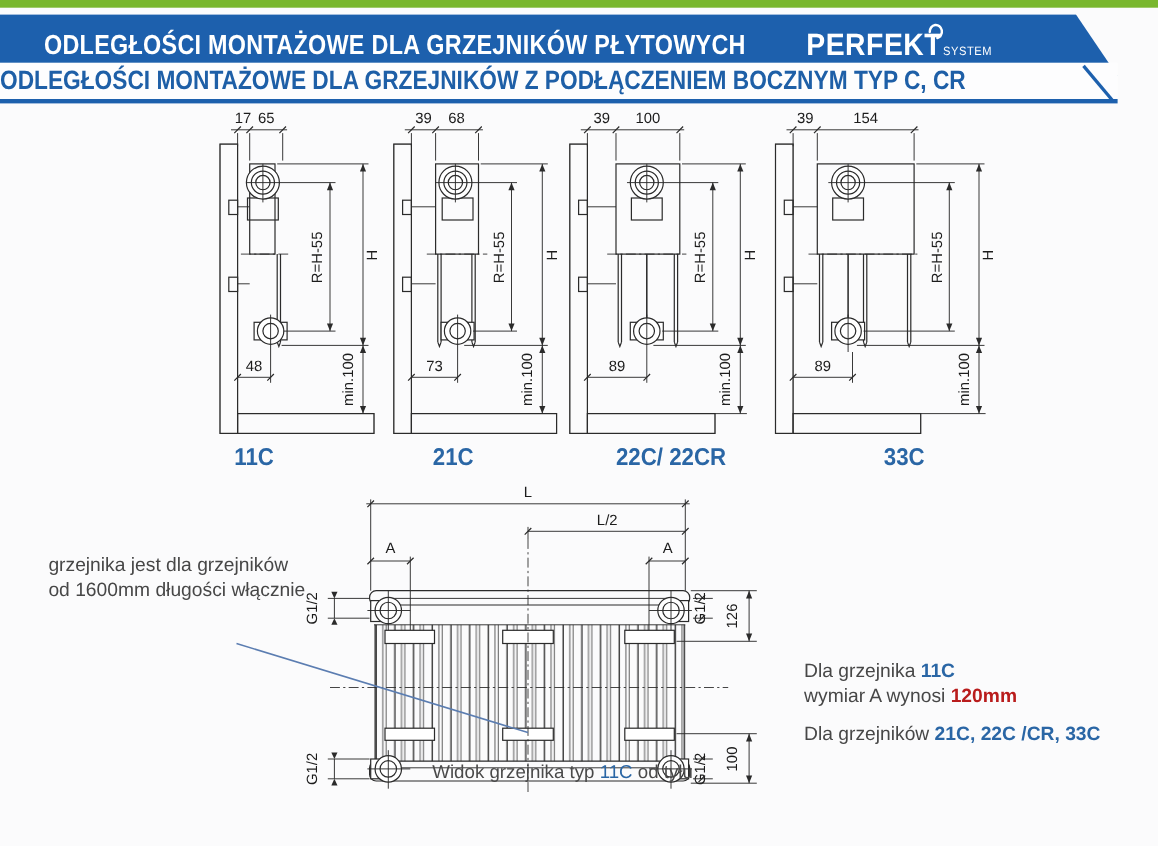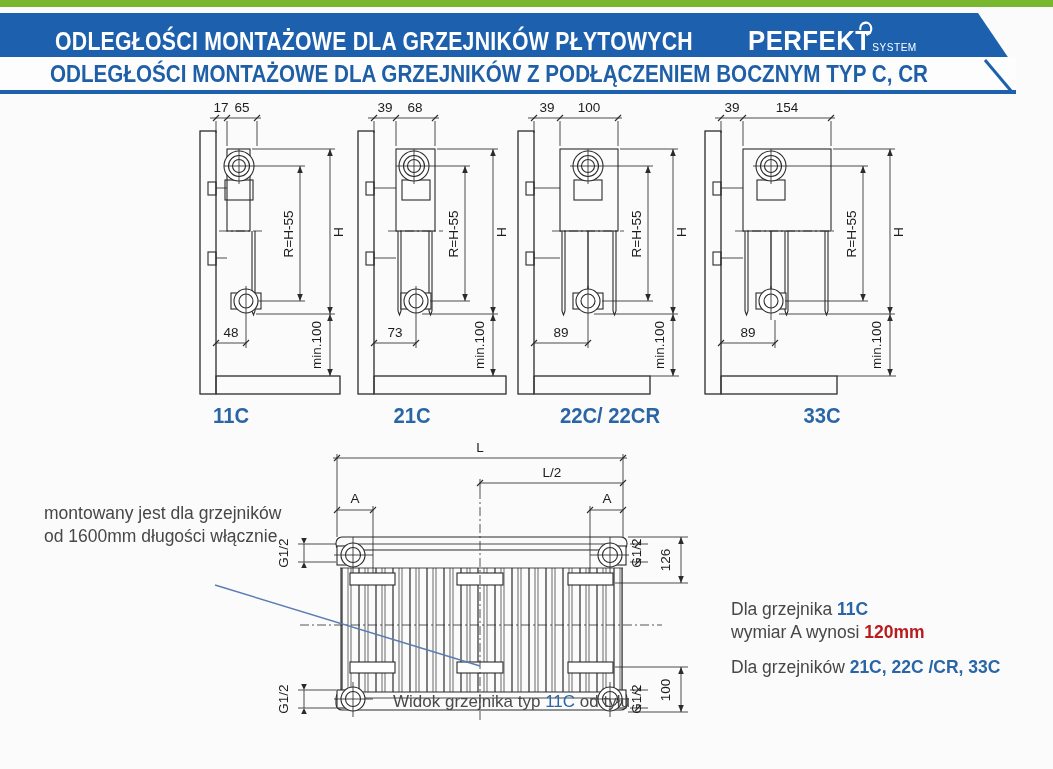--- a/index.html
+++ b/index.html
@@ -2,29 +2,29 @@
 <html><head>
 <meta charset="utf-8">
 <style>
   html,body{margin:0;padding:0;}
   .page{position:relative;width:1053px;height:769px;background:#fbfbfc;overflow:hidden;
         font-family:"Liberation Sans",sans-serif;}
   
   .green-bar{position:absolute;left:0;top:0;width:1053px;height:7px;background:#79b72e;}
   .banner-blue{position:absolute;left:0;top:13px;width:1053px;height:56px;background:#1d60ad;
                clip-path:polygon(0 0,978px 0,1016px 100%,0 100%);
-               display:flex;align-items:center;padding-left:55px;box-sizing:border-box;}
+               display:flex;align-items:center;padding-left:40px;box-sizing:border-box;}
   .banner-title{color:#fff;font-size:25px;font-weight:700;letter-spacing:.3px;white-space:nowrap;
                 transform:scaleX(.85);transform-origin:left center;display:inline-block;}
   .logo{display:inline-flex;align-items:flex-end;margin-left:-58px;position:relative;transform:scaleX(.92);transform-origin:left center;}
   .logo-main{color:#fff;font-size:28px;font-weight:800;letter-spacing:.5px;line-height:26px;}
   .logo-sub{color:#fff;font-size:11px;font-weight:400;letter-spacing:.5px;margin-left:1px;line-height:13px;}
   .logo-swoosh{position:absolute;right:46px;top:-9px;}
   .banner-sub{position:absolute;left:0;top:57px;width:1016px;height:37px;border-bottom:4px solid #1d60ad;
-              display:flex;align-items:center;padding-left:50px;box-sizing:border-box;background:#fdfdfe;}
+              display:flex;align-items:center;box-sizing:border-box;background:#fdfdfe;}
   .banner-sub-title{color:#1e5fa7;font-size:24px;font-weight:600;white-space:nowrap;
                     transform:scaleX(.86);transform-origin:left center;display:inline-block;}
   .banner-slant{position:absolute;left:997px;top:55px;width:3px;height:42px;background:#1d60ad;transform:rotate(-40deg);}
   
   .diagram{position:absolute;top:96px;}
   .dlabel{position:absolute;top:403px;text-align:center;color:#2a66a5;font-size:22px;font-weight:700;
           transform:scaleX(.92);}
   svg .s  {stroke:#2b2b2b;stroke-width:1.1;fill:none;}
   svg .s2 {stroke:#2b2b2b;stroke-width:1.4;fill:none;}
   svg .sthin{stroke:#8a8a8a;stroke-width:.8;fill:none;}
@@ -326,21 +326,21 @@
         <text transform="rotate(-90 186 249)" x="186" y="249" text-anchor="middle" class="dt">min.100</text>
         <path d="M26 247 H80 M80 224 V252" class="dim"></path>
         <path d="M23 250 L29 244 M77 250 L83 244" class="tk"></path>
         <text x="53" y="241" text-anchor="middle" class="dt">89</text>
       </g>
     </svg>
   </div>
   <div class="dlabel" style="left:782px;width:80px">33C</div>
 
   <div class="left-note">
-    <div>montowany jest dla grzejników</div>
+    <div>grzejnika jest dla grzejników</div>
     <div>od 1600mm długości włącznie</div>
   </div>
 
   <svg style="position:absolute;left:200px;top:440px" width="500" height="300" viewBox="0 0 500 300">
     <defs>
       <pattern id="finp" width="17" height="124" patternUnits="userSpaceOnUse" x="140" y="128">
         <path d="M2 0 V124" stroke="#2b2b2b" stroke-width="1.2" fill="none"></path>
         <path d="M8 0 V124 M11 0 V124" stroke="#2b2b2b" stroke-width=".7" fill="none"></path>
       </pattern>
     </defs>

